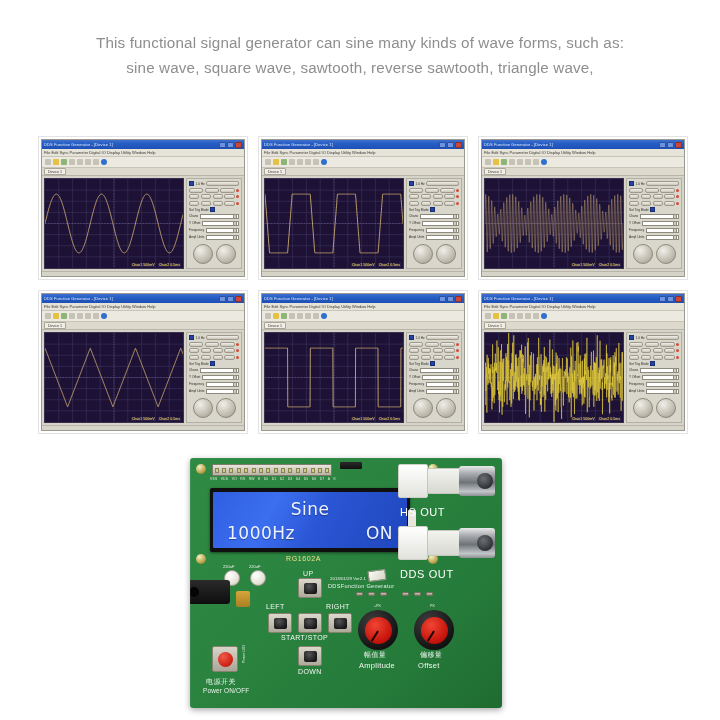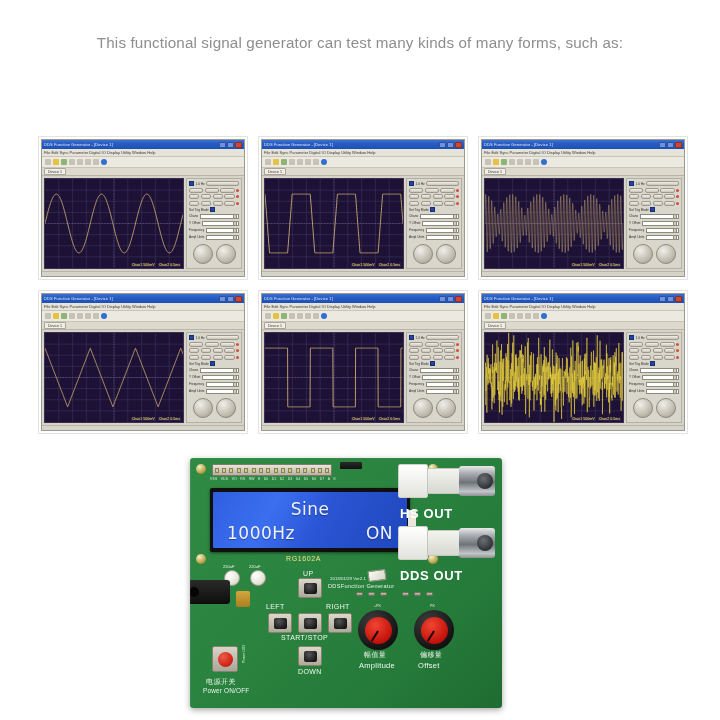--- a/index.html
+++ b/index.html
@@ -280,28 +280,29 @@
   .bnc-white { width: 30px; height: 34px; background: linear-gradient(to bottom,#ffffff,#e2e2dd);
                border: .5px solid #cfcfc8; border-radius: 2px; }
   .bnc-barrel { width: 34px; height: 26px; background: linear-gradient(to bottom,#f3f3ef,#d8d8d2);
                 border: .5px solid #c6c6bf; border-radius: 2px; margin-left: -1px; }
   .bnc-metal { width: 36px; height: 30px; margin-left: -2px;
                background: linear-gradient(to bottom,#e8e9ea 0%, #a9acb0 25%, #6f7479 55%, #c3c6c9 85%, #8d9094 100%);
                border-radius: 3px; position: relative; }
   .bnc-metal::after { content:""; position:absolute; right:2px; top:50%; transform:translateY(-50%);
                       width:16px; height:16px; border-radius:50%;
                       background: radial-gradient(circle at 40% 35%, #6b6f73, #2b2e31 75%); }
-  .bnc-lbl { position: absolute; font-size: 13px; color: #ffffff; letter-spacing: .6px; font-weight: bold; }
+  .bnc-lbl { position: absolute; font-size: 11px; color: #ffffff; letter-spacing: .6px; font-weight: normal; }
   .smallcaps { position:absolute; font-size:3.6px; color:#e9f2e9; }
 </style>
 </head>
 <body>
 
 <div class="headline">
-  <div>This functional signal generator can test many kinds of many forms, such as:</div>
+  <div>This functional signal generator can sine many kinds of wave forms, such as:</div>
+  <div>sine wave, square wave, sawtooth, reverse sawtooth, triangle wave,</div>
 </div>
 
 <div class="grid" id="grid">
     <div class="shot">
   <div class="winframe">
     <div class="titlebar">
       <span class="tb-text">DDS Function Generator - [Device 1]</span>
       <span class="tb-btns">
         <span class="tb-btn"></span>
         <span class="tb-btn"></span>

